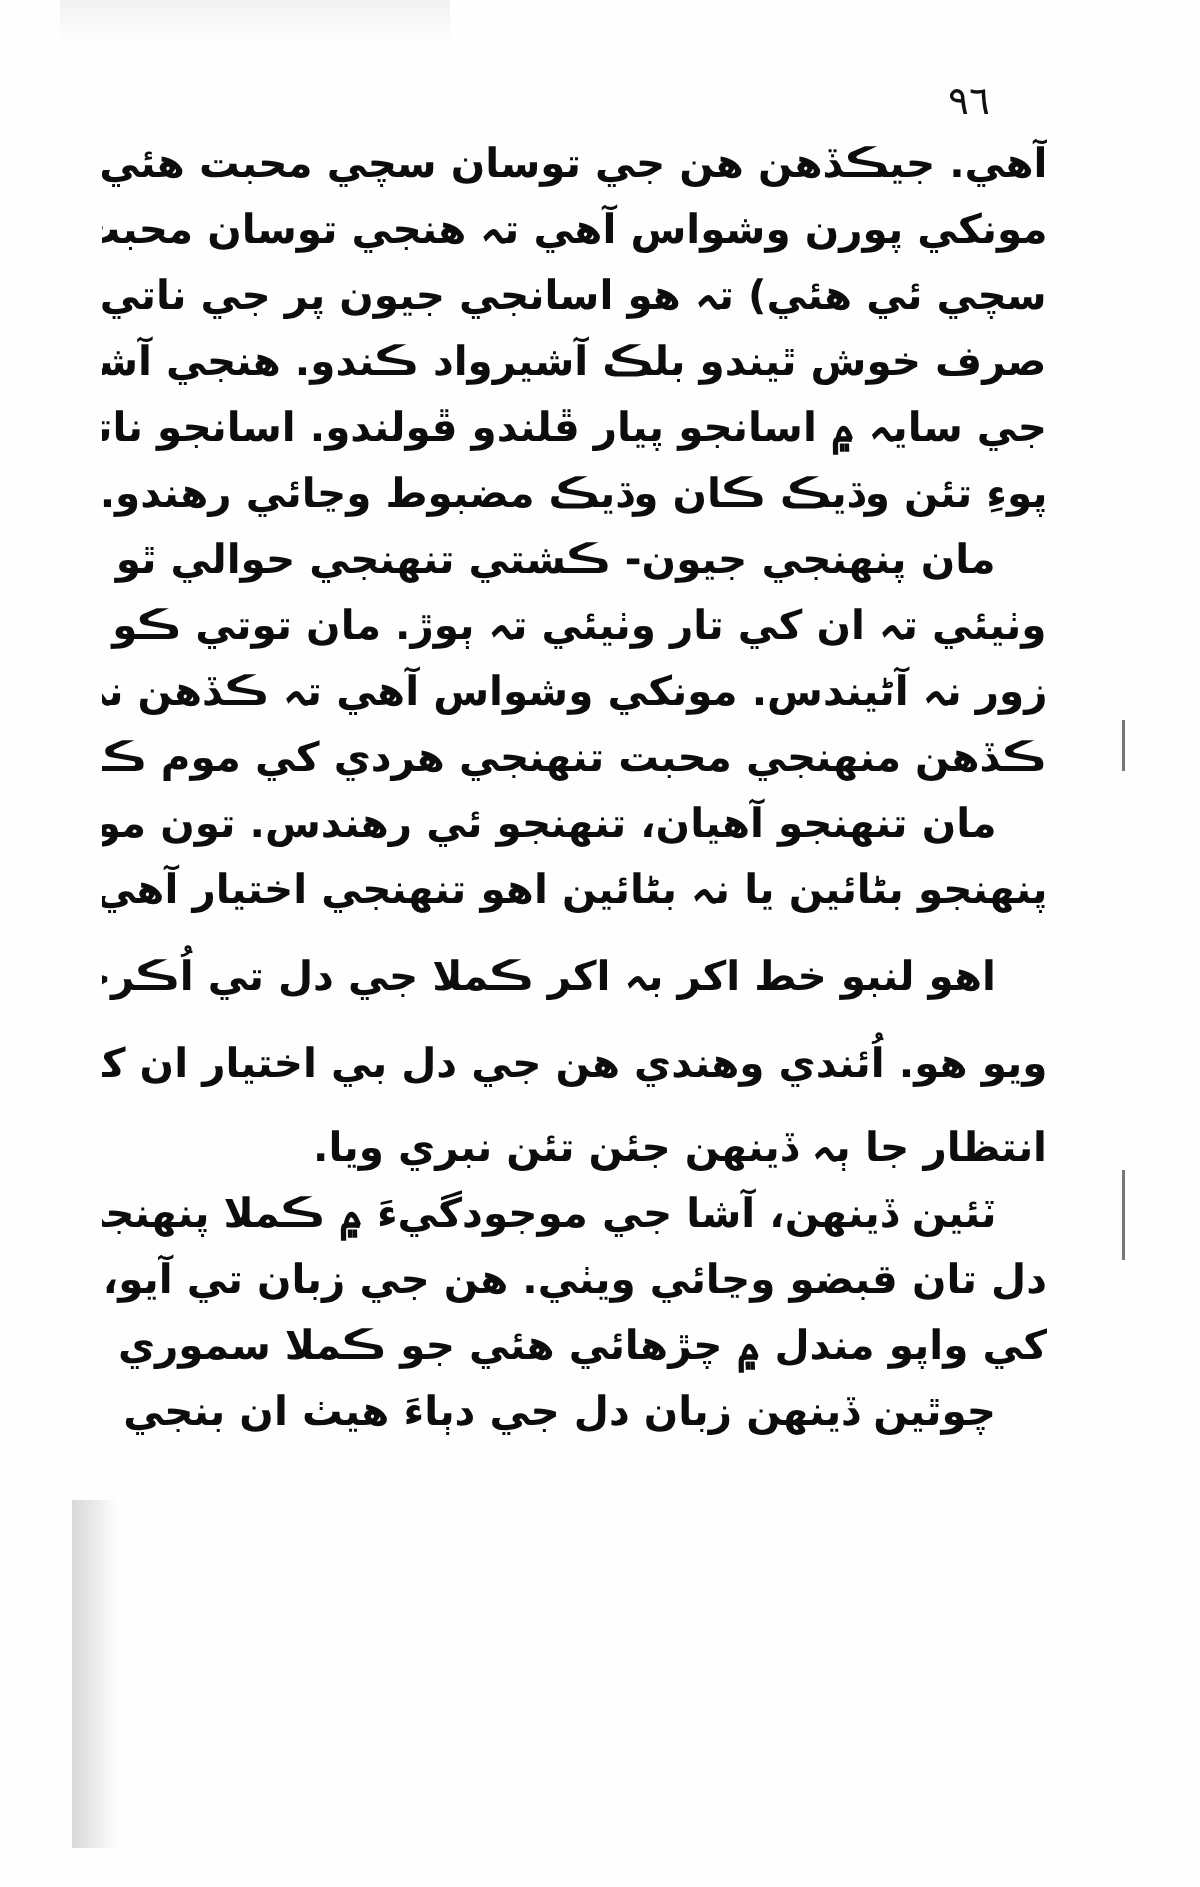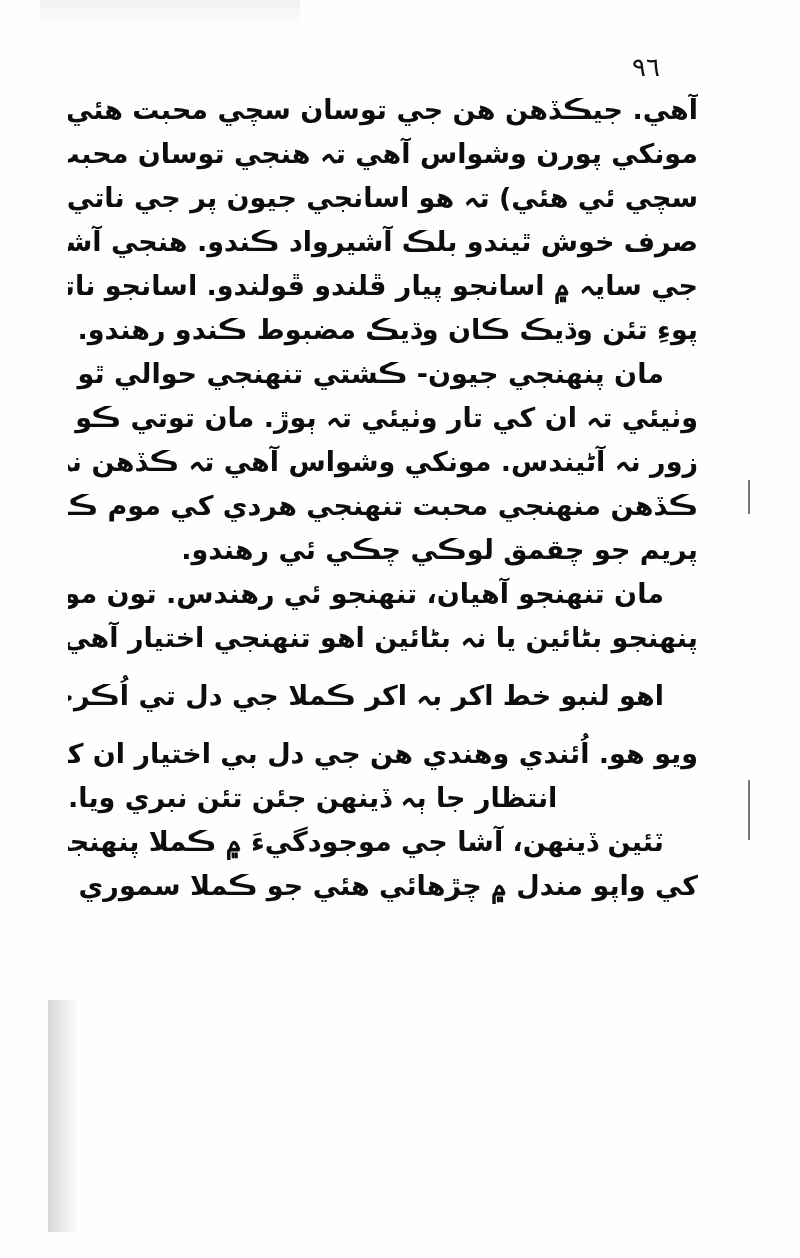--- a/index.html
+++ b/index.html
@@ -56,21 +56,21 @@
     display: block;
     height: 44px;
     line-height: 44px;
     font-size: 27px;
     font-weight: bold;
     white-space: nowrap;
     overflow: hidden;
     font-family: "DejaVu Sans", sans-serif;
   }
   .line.indent { padding-right: 34px; }
-  .line.center { text-align: left; padding-right: 0; }
+  .line.center { text-align: right; padding-right: 0; margin-top: 12px; }
   .line.gap-before { margin-top: 14px; }
   .margin-mark {
     position: absolute;
     left: 748px;
     width: 2px;
     background: #777;
   }
 </style>
 </head>
 <body>
@@ -80,30 +80,31 @@
   <div class="scan-shadow"></div>
 
   <div class="page-number">٩٦</div>
 
   <div class="text-block">
     <span class="line">آهي. جيڪڏهن هن جي توسان سچي محبت هئي، (؟</span>
     <span class="line">مونکي پورن وشواس آهي تہ هنجي توسان محبت</span>
     <span class="line">سچي ئي هئي) تہ هو اسانجي جيون پر جي ناتي تي نہ</span>
     <span class="line">صرف خوش ٿيندو بلڪ آشيرواد ڪندو. هنجي آشيرواد</span>
     <span class="line">جي سايہ ۾ اسانجو پيار ڦلندو ڦولندو. اسانجو ناتو جئن</span>
-    <span class="line">پوءِ تئن وڌيڪ ڪان وڌيڪ مضبوط ڪندو رهندو.</span>
+    <span class="line">پوءِ تئن وڌيڪ ڪان وڌيڪ مضبوط وڃائي رهندو.</span>
     <span class="line indent">مان پنهنجي جيون- ڪشتي تنهنجي حوالي ٿو ڪريان.</span>
     <span class="line">وٺيئي تہ ان کي تار وٺيئي تہ ٻوڙ. مان توتي ڪو اجوڳ</span>
     <span class="line">زور نہ آڻيندس. مونکي وشواس آهي تہ ڪڏهن نہ</span>
     <span class="line">ڪڏهن منهنجي محبت تنهنجي هردي کي موم ڪندي ئي.</span>
-    <span class="line">پريم جو چقمق لوڪي چڪي ئي رهندو.</span>
     <span class="line indent">مان تنهنجو آهيان، تنهنجو ئي رهندس. تون مونکي</span>
     <span class="line">پنهنجو بڻائين يا نہ بڻائين اهو تنهنجي اختيار آهي...</span>
     <span class="line indent gap-before">اهو لنبو خط اکر بہ اکر ڪملا جي دل تي اُڪرجي</span>
     <span class="line gap-before">ويو هو. اُئندي وهندي هن جي دل بي اختيار ان کي</span>
     <span class="line center">انتظار جا ٻہ ڏينهن جئن تئن نبري ويا.</span>
     <span class="line indent">ٽئين ڏينهن، آشا جي موجودگيءَ ۾ ڪملا پنهنجي</span>
+    <span class="line">دل تان قبضو وڃائي ويٺي. هن جي زبان تي آيو،</span>
     <span class="line">کي واپو مندل ۾ چڙهائي هئي جو ڪملا سموري شڪتي</span>
+    <span class="line indent">چوٿين ڏينهن زبان دل جي دٻاءَ هيٺ ان بنجي</span>
   </div>
 
   <div class="margin-mark" style="top:480px;height:34px;"></div>
   <div class="margin-mark" style="top:780px;height:60px;"></div>
 </div>
 
 </body></html>

